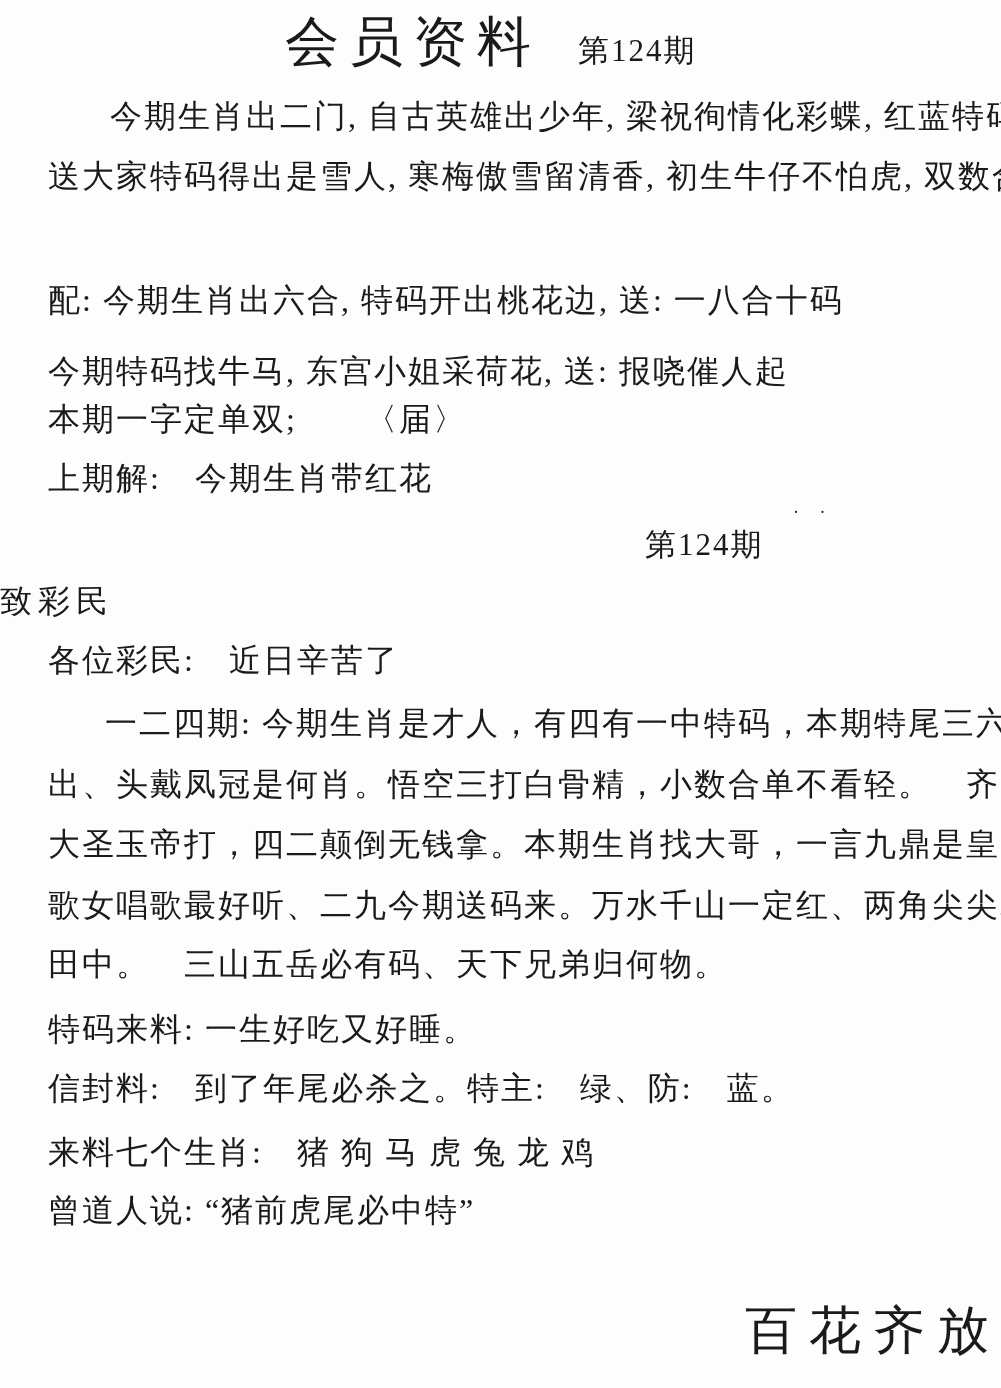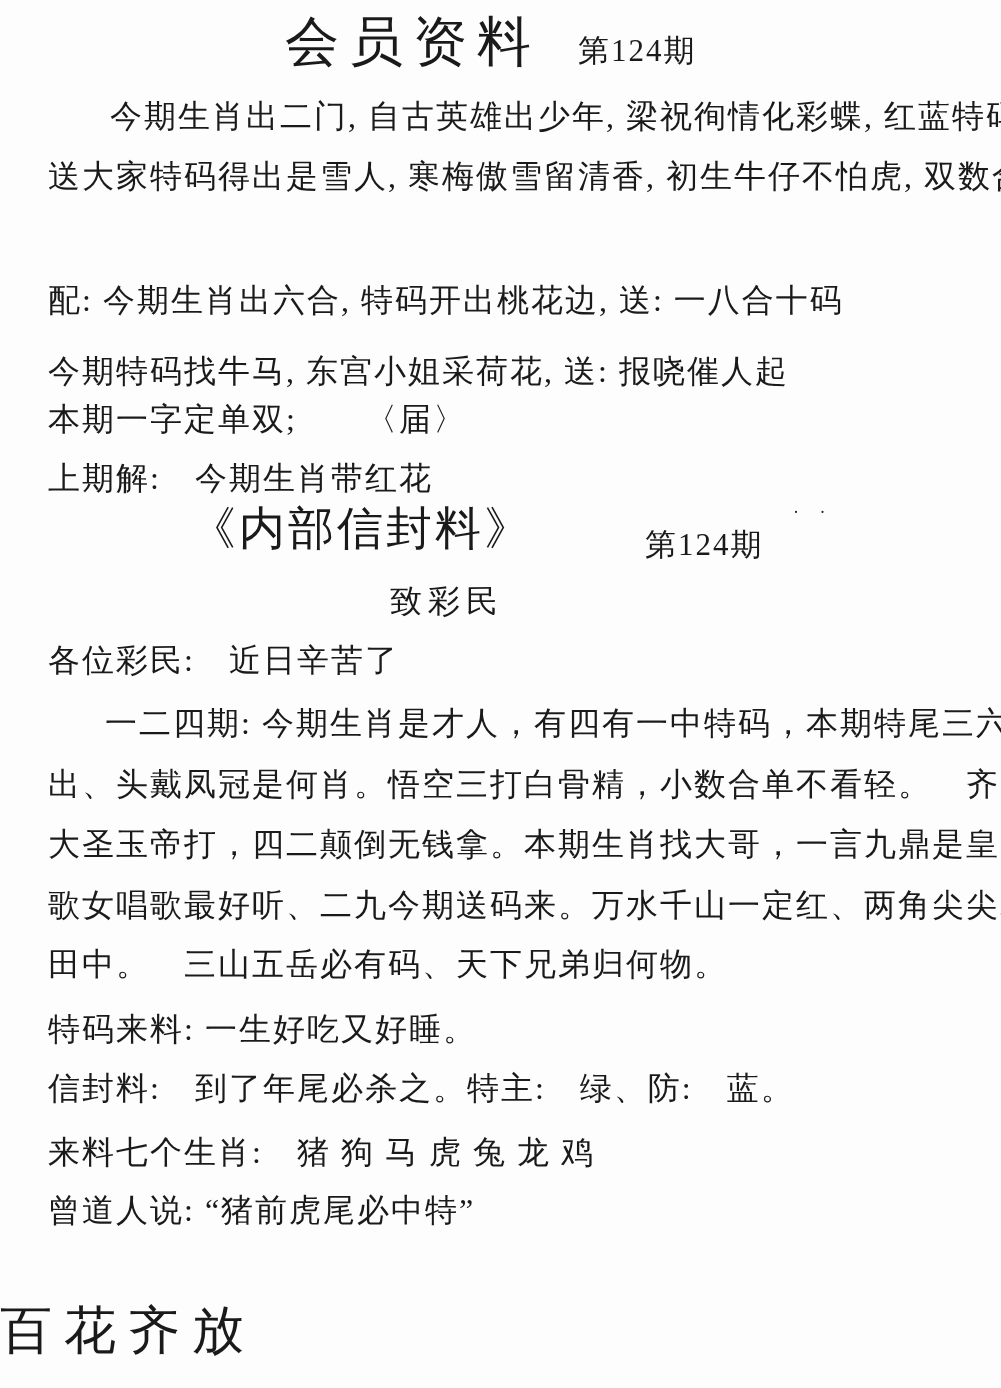--- a/index.html
+++ b/index.html
@@ -57,30 +57,29 @@
     top:502px; left:793px;
     font-size:18px;
     letter-spacing:8px;
     color:#2a2a2a;
     white-space:pre;
   }
   .salutation {
     position:absolute;
     top:580px; left:0;
     width:894px;
-    text-align:center;
     font-size:32px;
     letter-spacing:6px;
     white-space:pre;
   }
   .footer-title {
     position:absolute;
     top:1296px; left:0;
     width:1001px;
-    text-align:left;
+    text-align:right;
     font-size:52px;
     letter-spacing:12px;
     white-space:pre;
     font-family:Liberation Mono, monospace;
   }
 </style>
 </head>
 <body>
 
 <div class="page">
@@ -88,21 +87,20 @@
   <div class="doc-title">会员资料</div>
   <div class="doc-title-issue">第124期</div>
 
   <div class="ln" style="top:97px;  left:110px;">今期生肖出二门, 自古英雄出少年, 梁祝徇情化彩蝶, 红蓝特码</div>
   <div class="ln" style="top:157px; left:48px;">送大家特码得出是雪人, 寒梅傲雪留清香, 初生牛仔不怕虎, 双数合</div>
   <div class="ln" style="top:281px; left:48px;text-align:right;">配: 今期生肖出六合, 特码开出桃花边, 送: 一八合十码</div>
   <div class="ln" style="top:340px; left:48px;margin-top:12px;">今期特码找牛马, 东宫小姐采荷花, 送: 报哓催人起</div>
   <div class="ln" style="top:459px; left:48px;">上期解:　今期生肖带红花</div>
   <div class="ln" style="top:400px; left:48px;">本期一字定单双;　　〈届〉</div>
 
-  <div class="env-title">《内部信封料》</div>
   <div class="env-issue">第124期</div>
   <div class="stray-dots">· ·</div>
   <div class="salutation">致彩民</div>
 
   <div class="ln" style="top:641px;  left:48px;text-align:right;">各位彩民:　近日辛苦了</div>
   <div class="ln" style="top:704px;  left:105px;">一二四期: 今期生肖是才人，有四有一中特码，本期特尾三六</div>
   <div class="ln" style="top:765px;  left:48px;">出、头戴凤冠是何肖。悟空三打白骨精，小数合单不看轻。　齐天</div>
   <div class="ln" style="top:825px;  left:48px;">大圣玉帝打，四二颠倒无钱拿。本期生肖找大哥，一言九鼎是皇帝、</div>
   <div class="ln" style="top:886px;  left:48px;">歌女唱歌最好听、二九今期送码来。万水千山一定红、两角尖尖耕</div>
   <div class="ln" style="top:945px;  left:48px;">田中。　三山五岳必有码、天下兄弟归何物。</div>

